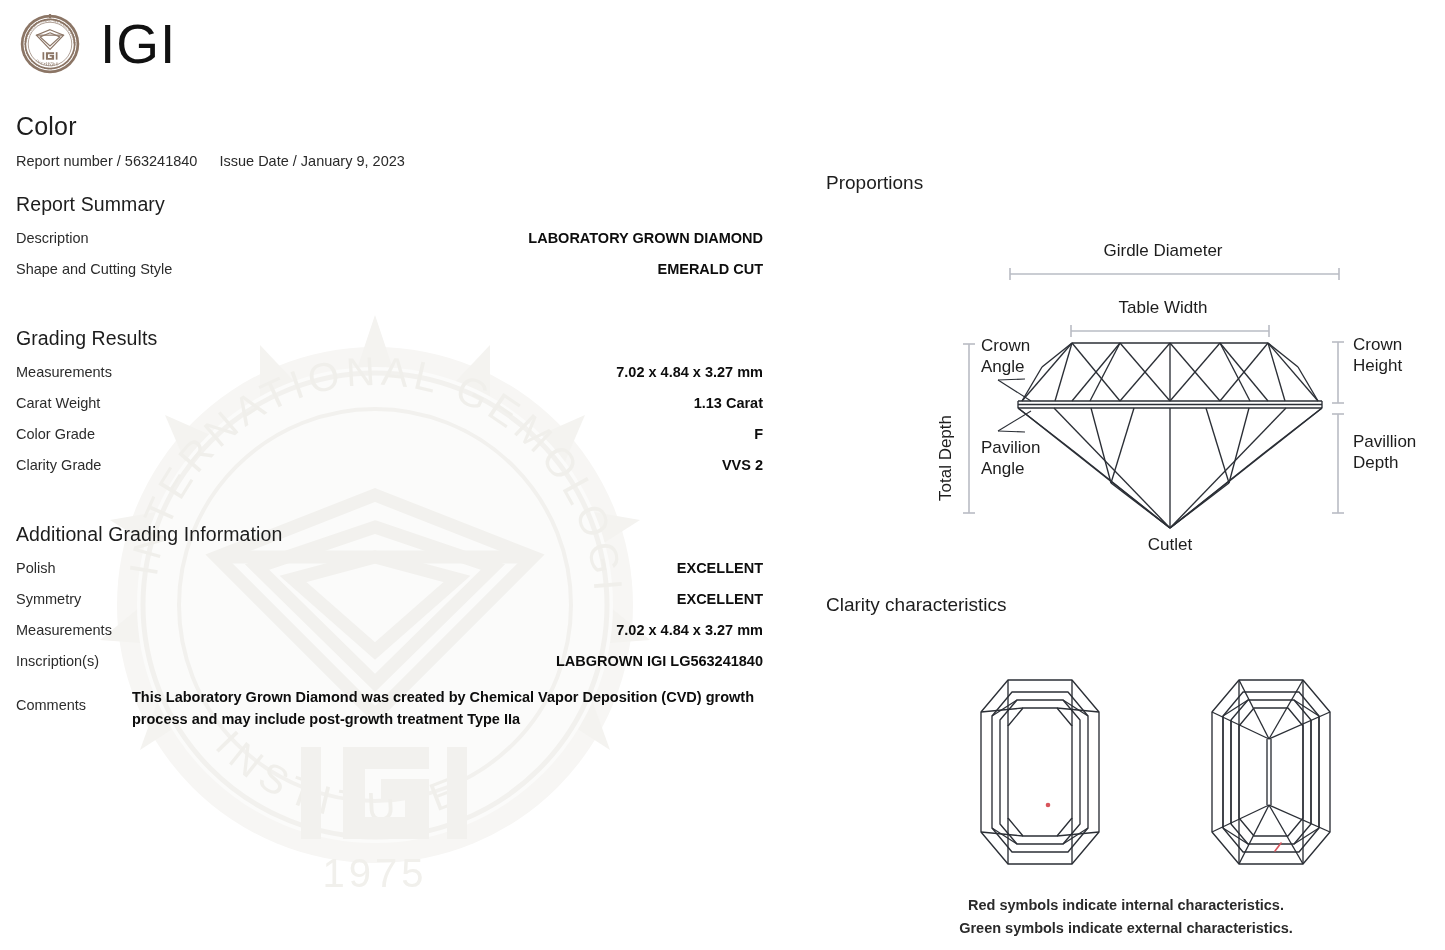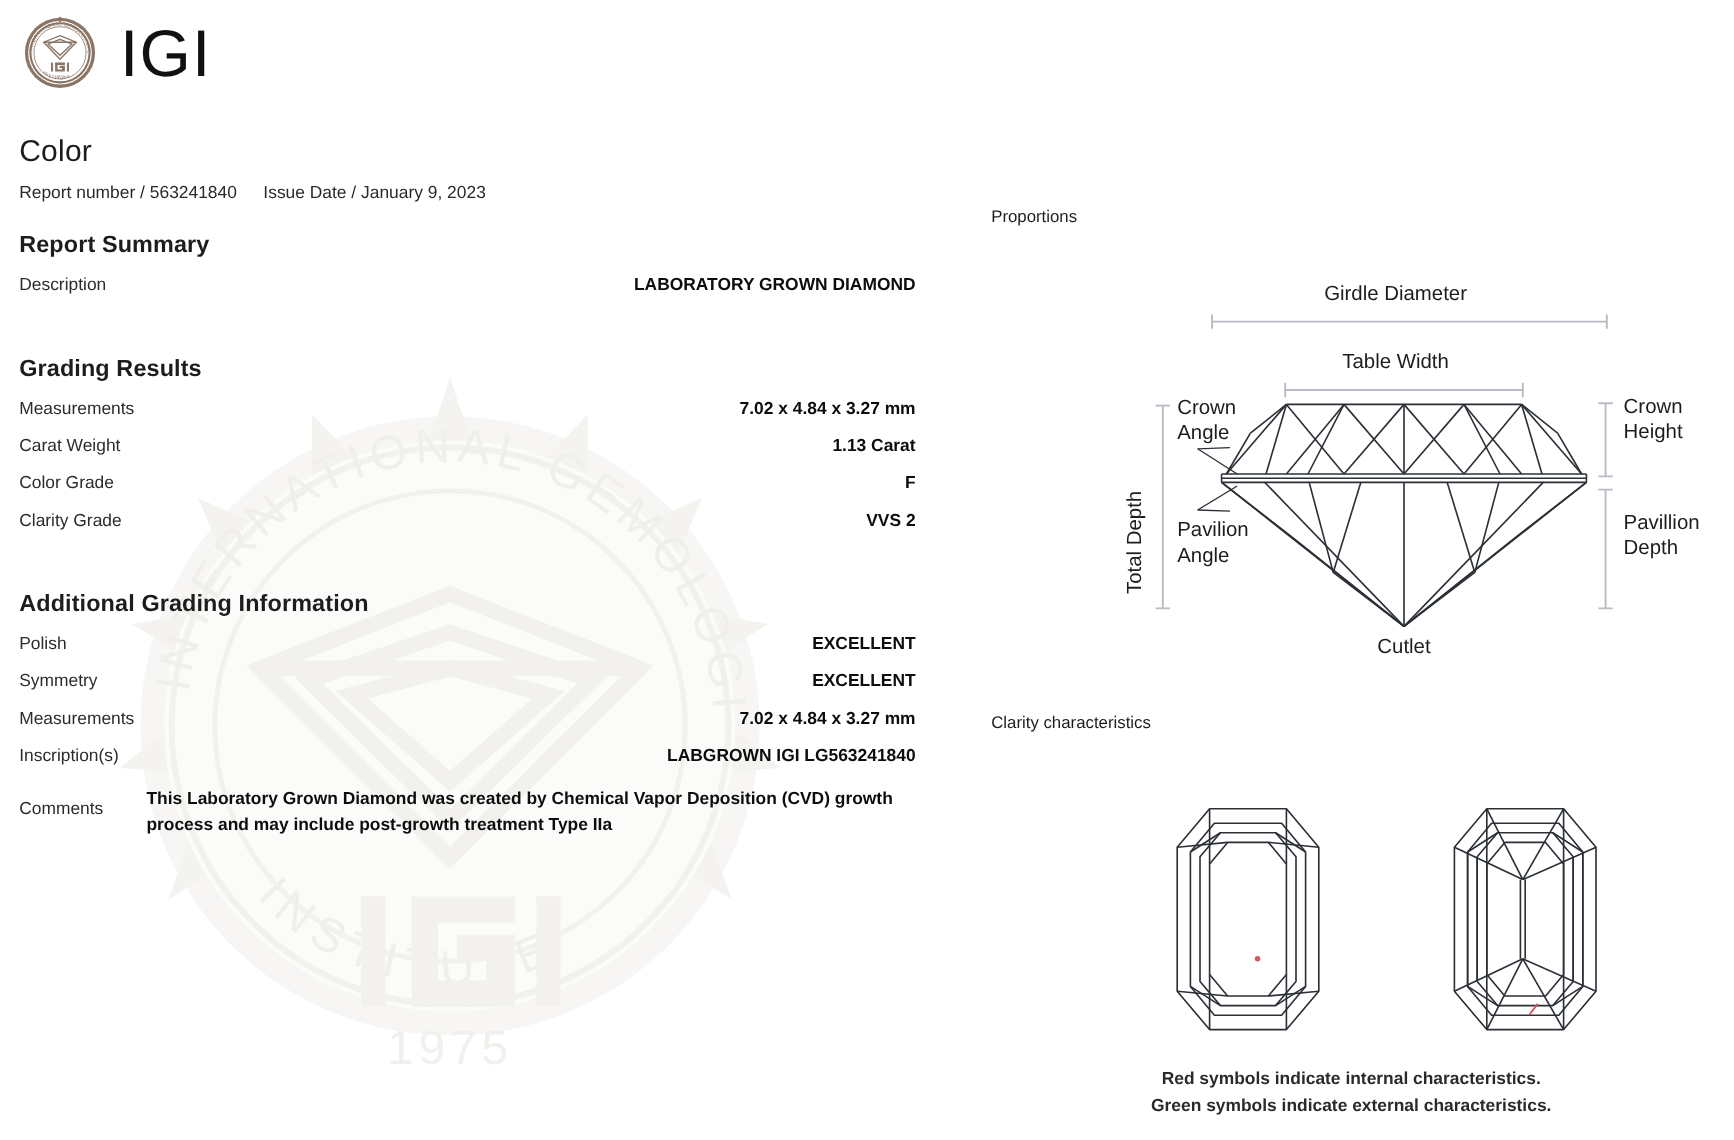--- a/index.html
+++ b/index.html
@@ -74,21 +74,21 @@
     color: #2a2a2a;
     margin-bottom: 24px;
     white-space: nowrap;
   }
   .meta-line .m-label { font-weight: 400; }
   .meta-line .m-value { font-weight: 400; }
   .meta-gap { display: inline-block; width: 14px; }
 
   .section-title {
     font-size: 19.5px;
-    font-weight: 700;
+    font-weight: 400;
     color: #1d1d1d;
     letter-spacing: .1px;
     margin-bottom: 14px;
   }
 
   .kv-row {
     display: flex;
     align-items: flex-start;
     justify-content: space-between;
     min-height: 31px;
@@ -108,20 +108,21 @@
     white-space: nowrap;
   }
 
   .spacer-block { height: 35px; }
 
   
   .comments-row {
     display: flex;
     align-items: flex-start;
     margin-top: 2px;
+    gap: 10px;
   }
   .comments-label {
     font-size: 14.5px;
     color: #2c2c2c;
     width: 106px;
     flex: 0 0 106px;
     padding-top: 11px;
     white-space: nowrap;
   }
   .comments-text {
@@ -135,21 +136,21 @@
 
   
   #right-col {
     position: absolute;
     left: 826px;
     top: 172px;
     width: 600px;
     z-index: 2;
   }
   .panel-title {
-    font-size: 14px;
+    font-size: 19px;
     font-weight: 400;
     color: #1d1d1d;
     margin-bottom: 4px;
   }
 
   #proportions-figure { width: 600px; height: 355px; display: block; }
 
   #clarity-block { position: absolute; left: 826px; top: 594px; width: 600px; z-index: 2; }
   #clarity-figure { width: 600px; height: 270px; display: block; margin-top: 6px; }
 
@@ -291,20 +292,24 @@
       <span class="m-value">563241840</span>
       <span class="meta-gap"></span>
       <span class="m-label">Issue Date /</span>
       <span class="m-value">January 9, 2023</span>
     </div>
 
     <div class="section-title">Report Summary</div>
     <div class="kv-row">
       <span class="kv-label">Description</span>
       <span class="kv-value">LABORATORY GROWN DIAMOND</span>
+    </div>
+    <div class="kv-row">
+      <span class="kv-label">Shape and Cutting Style</span>
+      <span class="kv-value">EMERALD CUT</span>
     </div>
 
     <div class="spacer-block"></div>
 
     <div class="section-title">Grading Results</div>
     <div class="kv-row">
       <span class="kv-label">Measurements</span>
       <span class="kv-value">7.02 x 4.84 x 3.27 mm</span>
     </div>
     <div class="kv-row">

